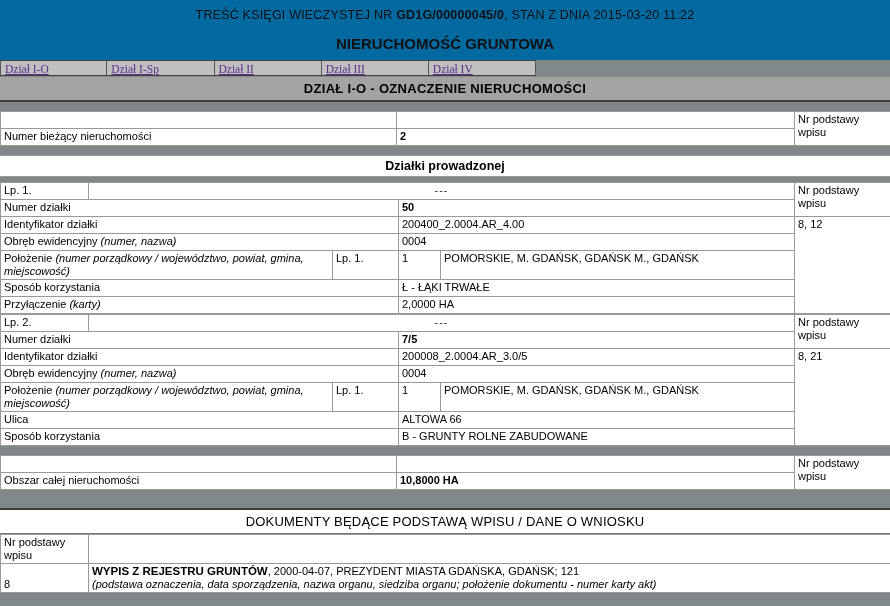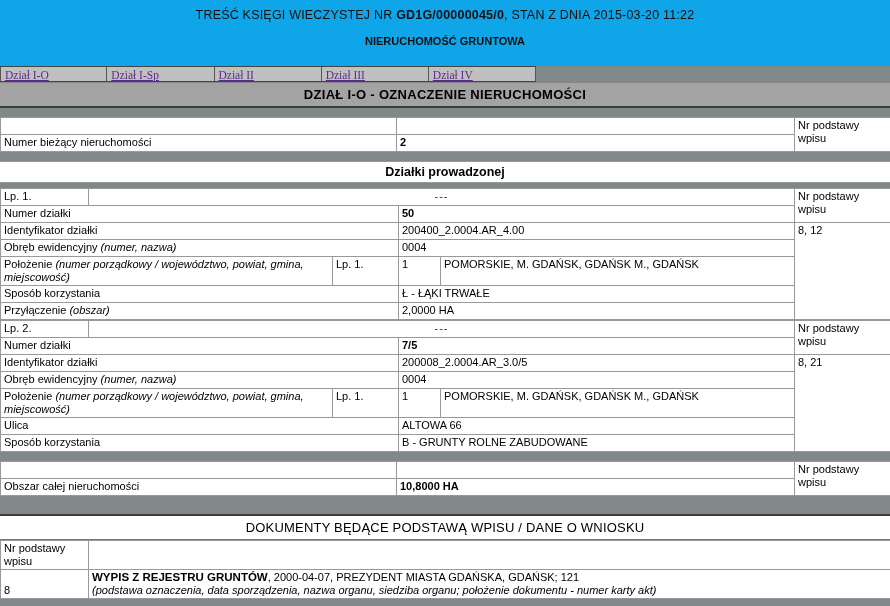--- a/index.html
+++ b/index.html
@@ -11,43 +11,43 @@
     height: 606px;
     background: #80888a;
     font-family: "Liberation Sans", sans-serif;
     font-size: 11px;
     color: #000;
     overflow: hidden;
   }
 
   
   .doc-header {
-    background: #0ea5e9;
+    background: #0369a1;
     text-align: center;
     padding-top: 8px;
   }
   .hdr-line1 {
     font-size: 12.5px;
     letter-spacing: 0.2px;
     color: #111;
     padding-bottom: 2px;
   }
   .hdr-line1 b { font-weight: bold; }
   .hdr-line2 {
     font-size: 9.5px;
     font-weight: bold;
     color: #111;
     padding-top: 10px;
   }
   .hdr-line3 {
-    font-size: 11px;
+    font-size: 15px;
     font-weight: bold;
     color: #111;
     padding-top: 11px;
-    padding-bottom: 19px;
+    padding-bottom: 8px;
   }
 
   
   .tabs {
     display: flex;
     margin: 0;
     padding: 0;
     height: 16px;
     border-top: 1px solid #444;
     border-bottom: 1px solid #444;
@@ -211,21 +211,21 @@
     <td colspan="2" class="it"><span>Położenie </span><i>(numer porządkowy / województwo, powiat, gmina, miejscowość)</i></td>
     <td>Lp. 1.</td>
     <td>1</td>
     <td>POMORSKIE, M. GDAŃSK, GDAŃSK M., GDAŃSK</td>
   </tr>
   <tr>
     <td colspan="3">Sposób korzystania</td>
     <td colspan="2">Ł - ŁĄKI TRWAŁE</td>
   </tr>
   <tr>
-    <td colspan="3" class="it"><span>Przyłączenie </span><i>(obszar)</i></td>
+    <td colspan="3" class="it"><span>Przyłączenie </span><i>(karty)</i></td>
     <td colspan="2">2,0000 HA</td>
   </tr>
 </tbody>
   </table>
 
 <table class="t">
   <colgroup>
       <col style="width:88px">
       <col style="width:244px">
       <col style="width:66px">

